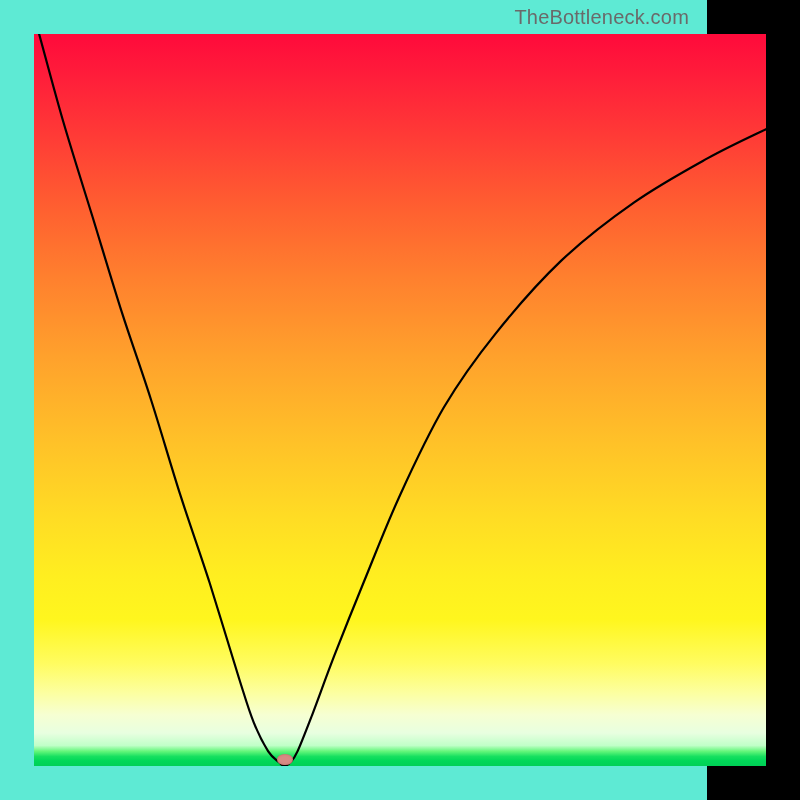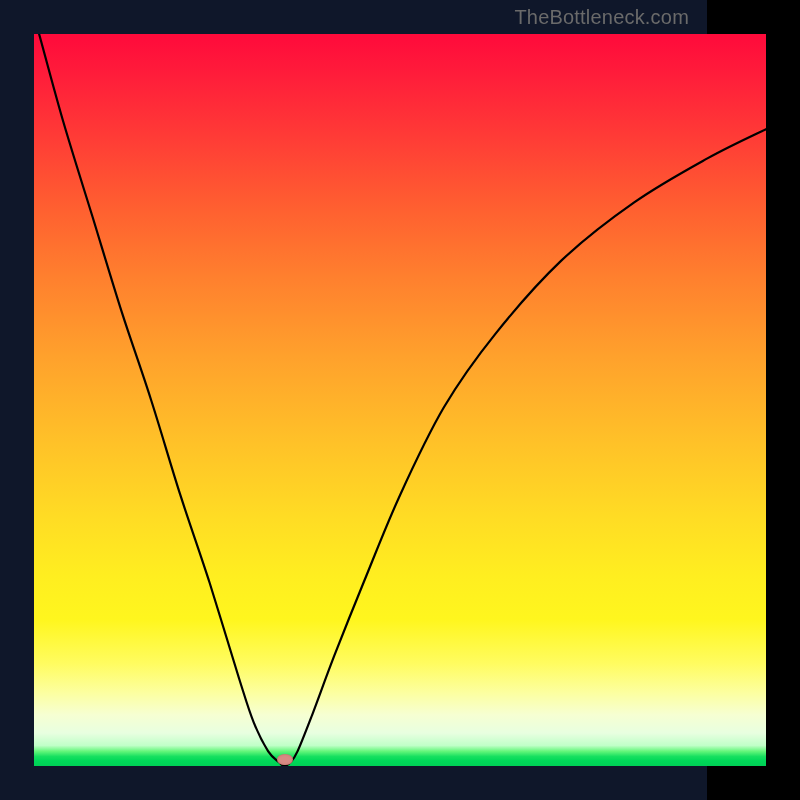--- a/index.html
+++ b/index.html
@@ -8,21 +8,21 @@
     width: 800px;
     height: 800px;
     background: #000;
     font-family: Arial, Helvetica, sans-serif;
     overflow: hidden;
   }
   .frame {
     position: relative;
     width: 707px;
     height: 800px;
-    background: #0f172a;
+    background: #5eead4;
   }
   .plot-area {
     position: absolute;
     left: 34px;
     top: 34px;
     width: 732px;
     height: 732px;
     overflow: hidden;
     
     background: linear-gradient(

